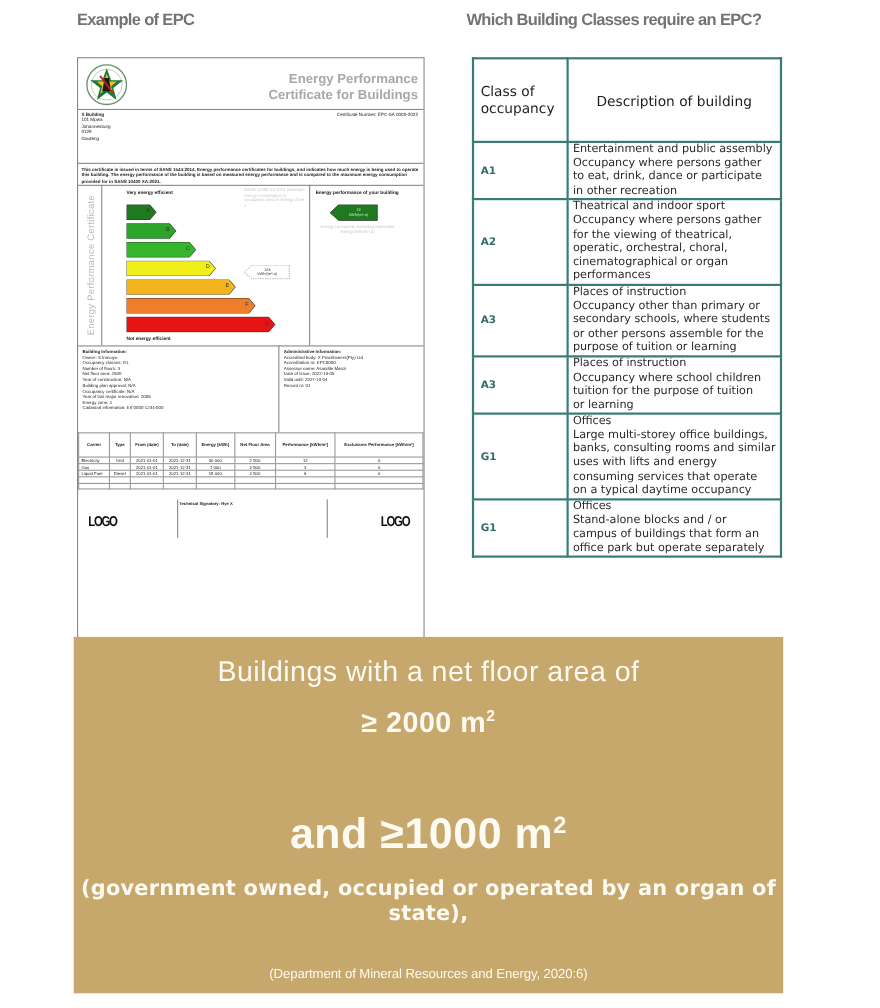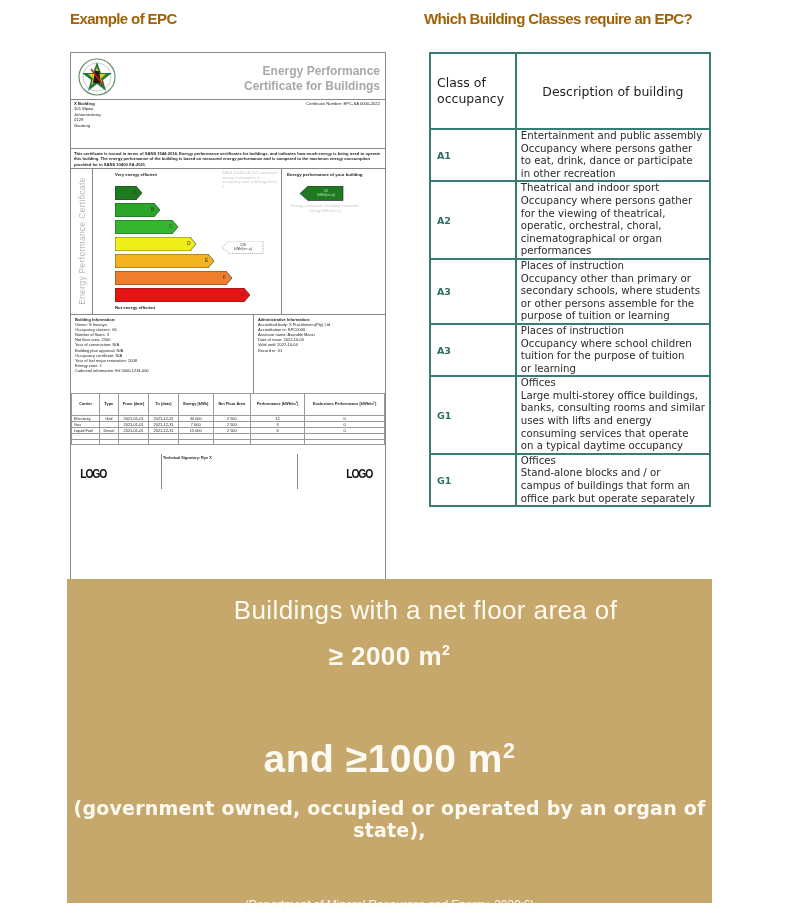--- a/index.html
+++ b/index.html
@@ -1,19 +1,19 @@
 <!DOCTYPE html>
 <html><head>
 <meta charset="utf-8">
 <style>
   * { box-sizing: border-box; margin: 0; padding: 0; }
   html, body { width: 800px; height: 916px; background: #ffffff; overflow: hidden; }
   body { position: relative; font-family: "Liberation Sans", sans-serif; color: #111; }
 
-  .section-title { position: absolute; font-family: "Liberation Sans", sans-serif; font-weight: bold; font-size: 15px; letter-spacing: -0.6px; color: #a16207; }
+  .section-title { position: absolute; font-family: "Liberation Sans", sans-serif; font-weight: bold; font-size: 15px; letter-spacing: -0.6px; color: #737373; }
 
   
   .epc { position: absolute; left: 70px; top: 52px; width: 316px; height: 563px; border: 1px solid #888; background: #fff; font-size: 4.2px; color: #222; }
   .epc .hdr { position: absolute; left: 0; top: 0; width: 100%; height: 45px; }
   .epc .seal { position: absolute; left: 4px; top: 4px; width: 44px; height: 40px; }
   .epc .title { position: absolute; right: 5px; top: 11px; text-align: right; font-weight: bold; font-size: 12px; line-height: 15px; color: #a8a8a8; }
   .epc .addr { position: absolute; left: 3px; top: 48px; line-height: 5.4px; }
   .epc .addr b { font-weight: bold; }
   .epc .certno { position: absolute; right: 5px; top: 48px; }
   .epc .hline { position: absolute; left: 0; width: 100%; border-top: 1px solid #888; }
@@ -45,27 +45,27 @@
   .occ th, .occ td { border: 2px solid #3a7c74; vertical-align: middle; }
   .occ th { height: 76px; font-weight: normal; font-size: 12.5px; color: #1d1d1d; }
   .occ th.c1 { width: 89px; text-align: left; padding-left: 6px; line-height: 16px; }
   .occ th.c2 { text-align: center; }
   .occ td.cls { padding-left: 6px; font-size: 9.5px; color: #2f6e66; font-weight: bold; }
   .occ td.desc { padding: 0 4px; font-size: 10.2px; line-height: 12.6px; color: #2a2a2a; vertical-align: top; overflow: hidden; }
   .occ td.desc div { white-space: nowrap; }
 
   
   .gold { position: absolute; left: 67px; top: 579px; width: 645px; height: 324px; background: #c7a86c; color: #fdfaf2; text-align: center; font-family: "DejaVu Sans", sans-serif; }
-  .gold .l1 { position: absolute; left: 0; width: 100%; top: 16px; font-size: 26px; font-weight: normal; letter-spacing: 0.4px; font-family: "Liberation Sans", sans-serif; margin-left: 36px; }
+  .gold .l1 { position: absolute; left: 0; width: 100%; top: 16px; font-size: 26px; font-weight: normal; letter-spacing: 0.4px; font-family: "Liberation Sans", sans-serif; }
   .gold .l2 { position: absolute; left: 0; width: 100%; top: 62px; font-size: 26px; font-weight: bold; letter-spacing: 0.5px; font-family: "Liberation Sans", sans-serif; }
   .gold .l3 { position: absolute; left: 0; width: 100%; top: 119px; font-size: 22px; font-weight: bold; font-family: "Liberation Sans", sans-serif; }
   .gold .l4 { position: absolute; left: 0; width: 100%; top: 158px; font-size: 39px; font-weight: bold; letter-spacing: 0.5px; font-family: "Liberation Sans", sans-serif; }
   .gold .l5 { position: absolute; left: 0; width: 100%; top: 218px; font-size: 19px; font-weight: bold; letter-spacing: 0.2px; }
   .gold .l6 { position: absolute; left: 0; width: 100%; top: 253px; font-size: 26px; font-family: "Liberation Sans", sans-serif; letter-spacing: 0.3px; }
-  .gold .l7 { position: absolute; left: 0; width: 100%; top: 299px; font-size: 12px; font-family: "Liberation Sans", sans-serif; letter-spacing: -0.1px; margin-top: 20px; }
+  .gold .l7 { position: absolute; left: 0; width: 100%; top: 299px; font-size: 12px; font-family: "Liberation Sans", sans-serif; letter-spacing: -0.1px; }
   sup { font-size: 55%; vertical-align: super; line-height: 0; }
 </style>
 </head>
 <body>
 
 <div class="section-title" style="left:70px; top:10px;">Example of EPC</div>
 <div class="section-title" style="left:424px; top:10px;">Which Building Classes require an EPC?</div>
 <div class="section-title" style="left:70px; top:537px;">Regulated Building Sizes</div>
 
 <div class="epc">

